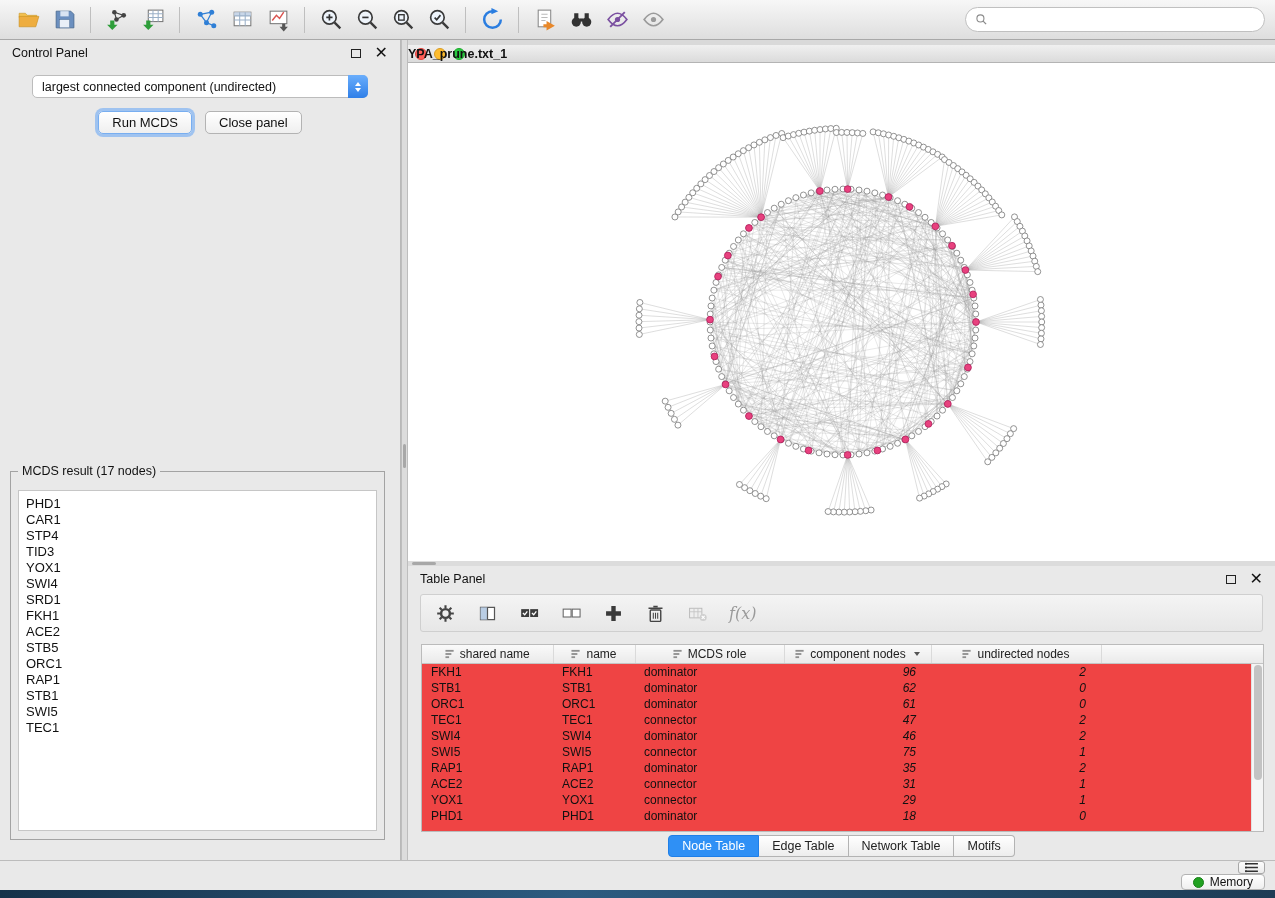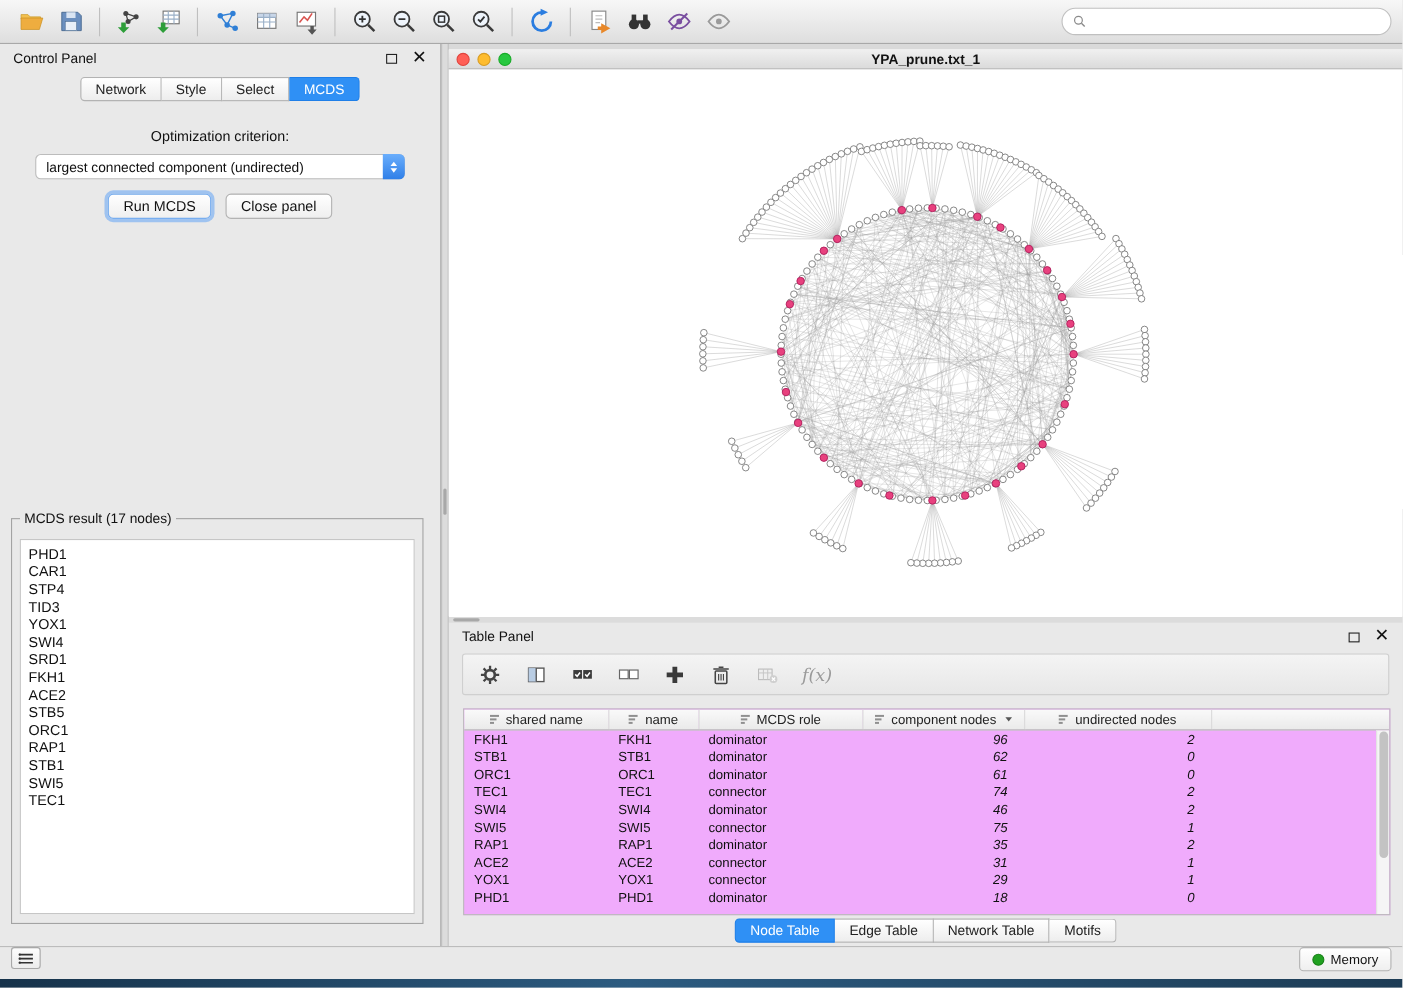--- a/index.html
+++ b/index.html
@@ -47,43 +47,43 @@
 .h-splitter .grip{position:absolute;left:4px;top:1px;width:24px;height:3px;background:#a8a8a8;border-radius:2px;}
 
 
 .right-bg{position:absolute;left:408px;top:40px;right:0;height:822px;background:#d9d9d9;}
 .net-window{position:absolute;left:408px;top:45px;width:867px;height:516px;background:#fff;}
 .net-titlebar{height:18px;background:linear-gradient(#f0f0f0,#dbdbdb);border-bottom:1px solid #b4b4b4;position:relative;display:flex;align-items:center;}
 .tl{width:12px;height:12px;border-radius:50%;margin-left:7px;flex:0 0 auto;}
 .tl.red{background:#ff5f57;border:1px solid #e0443e;}
 .tl.yellow{background:#febc2e;border:1px solid #d89c22;}
 .tl.green{background:#28c840;border:1px solid #1aab29;}
-.net-title{position:absolute;left:0;right:0;text-align:center;font-size:12.5px;font-weight:600;pointer-events:none;}
+.net-title{position:absolute;left:0;right:0;text-align:left;font-size:12.5px;font-weight:600;pointer-events:none;}
 #net-svg{display:block;width:867px;height:497px;background:#fff;}
 
 
 .table-panel{position:absolute;left:408px;top:566px;right:0;height:296px;background:#e9e9e9;}
 .tp-toolbar{position:absolute;left:12px;top:28px;right:12px;height:38px;background:linear-gradient(#f4f4f4,#e7e7e7);border:1px solid #cfcfcf;border-radius:3px;display:flex;align-items:center;gap:21px;padding:0 14px;}
 .tp-ico{display:flex;align-items:center;justify-content:center;}
 .tp-ico svg{width:21px;height:21px;}
 .fx-label{font-family:"DejaVu Serif","Liberation Serif",serif;font-style:italic;font-size:16px;color:#9a9a9a;}
-.table-wrap{position:absolute;left:13px;top:78px;right:11px;height:188px;background:#f0abfc;border:1px solid #bbb;overflow:hidden;}
+.table-wrap{position:absolute;left:13px;top:78px;right:11px;height:188px;background:#ef4444;border:1px solid #bbb;overflow:hidden;}
 table.node-table{border-collapse:collapse;width:100%;table-layout:fixed;}
 .node-table th{height:18px;background:linear-gradient(#fafafa,#eaeaea);border-bottom:1px solid #c4c4c4;border-right:1px solid #dadada;font-size:12px;font-weight:normal;color:#222;padding:0;}
 .node-table th:last-child{border-right:none;}
 .th-inner{display:flex;align-items:center;justify-content:center;gap:5px;height:100%;}
 .node-table td{height:16px;line-height:16px;font-size:12px;padding:0 9px;white-space:nowrap;overflow:hidden;}
 .node-table td.num{text-align:right;padding-right:15px;font-style:italic;}
 .chev{width:0;height:0;border-left:3.5px solid transparent;border-right:3.5px solid transparent;border-top:4px solid #555;margin-left:3px;}
 .vscroll{position:absolute;top:19px;right:0;bottom:0;width:12px;background:#f5f5f5;border-left:1px solid #e2e2e2;}
 .vthumb{position:absolute;top:1px;left:1.5px;width:8px;height:115px;background:#c3c3c3;border-radius:4px;}
 .tp-tabs{position:absolute;left:0;right:0;top:269px;display:flex;justify-content:center;}
 
 
-.status-bar{position:absolute;left:0;right:0;bottom:8px;height:30px;background:#e9e9e9;border-top:1px solid #bcbcbc;display:flex;align-items:flex-start;padding:0 10px;}
+.status-bar{position:absolute;left:0;right:0;bottom:8px;height:30px;background:#e9e9e9;border-top:1px solid #bcbcbc;display:flex;align-items:flex-end;padding:0 10px;flex-direction:column;}
 .menu-box{width:27px;height:20px;border:1px solid #a8a8a8;border-radius:3px;background:linear-gradient(#fdfdfd,#ececec);display:flex;align-items:center;justify-content:center;}
 .memory-btn{margin-left:auto;height:22px;border:1px solid #b3b3b3;border-radius:4px;background:linear-gradient(#ffffff,#efefef);display:flex;align-items:center;gap:6px;padding:0 11px;font-size:12px;}
 .mem-dot{width:11px;height:11px;border-radius:50%;background:#21a121;border:1px solid #178017;}
 .desktop-strip{position:absolute;left:0;right:0;bottom:0;height:8px;background:linear-gradient(90deg,#16324a,#2c5b80 45%,#1d3c55);}
 </style>
 </head>
 <body>
 
 <div class="app">
 
@@ -218,29 +218,20 @@
   </div>
 
   <div class="control-panel">
     <div class="panel-header">
       <span>Control Panel</span>
       <span class="ph-icons">
         <span class="float-ico"></span>
         <span class="close-ico">✕</span>
       </span>
     </div>
-    <div class="cp-tabs">
-      <div class="seg" id="cp-tabs">
-          <div class="tab">Network</div>
-          <div class="tab">Style</div>
-          <div class="tab">Select</div>
-          <div class="tab active">MCDS</div>
-        </div>
-    </div>
-    <div class="opt-label">Optimization criterion:</div>
     <div class="cp-select">
       <span>largest connected component (undirected)</span>
       <span class="stepper">
         <span class="arr-up"></span>
           <span class="arr-down"></span>
       </span>
     </div>
     <div class="btn-row">
       <button class="btn focus-ring">Run MCDS</button>
       <button class="btn">Close panel</button>
@@ -1241,21 +1232,21 @@
               <td>ORC1</td>
               <td>dominator</td>
               <td class="num">61</td>
               <td class="num">0</td>
               <td></td>
             </tr>
             <tr>
               <td>TEC1</td>
               <td>TEC1</td>
               <td>connector</td>
-              <td class="num">74</td>
+              <td class="num">47</td>
               <td class="num">2</td>
               <td></td>
             </tr>
             <tr>
               <td>SWI4</td>
               <td>SWI4</td>
               <td>dominator</td>
               <td class="num">46</td>
               <td class="num">2</td>
               <td></td>

